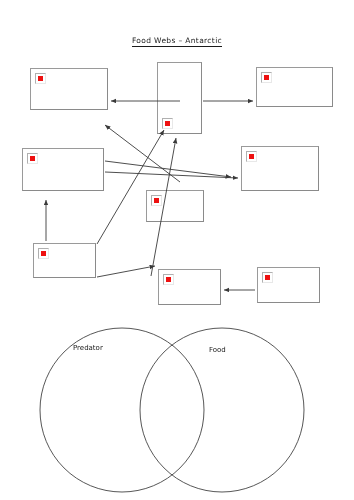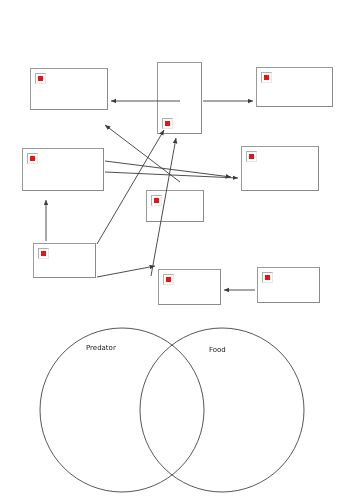--- a/index.html
+++ b/index.html
@@ -73,20 +73,23 @@
     color: #1a1a1a;
     font-family: "DejaVu Sans", sans-serif;
     white-space: nowrap;
   }
 </style>
 </head>
 <body>
 
 <div id="page">
 
+  <div id="title">
+    <span class="tx">Food Webs – Antarctic</span>
+  </div>
 
   <div class="wbox" style="left:30px; top:68px; width:78px; height:42px;">
     <span class="ph"></span>
   </div>
 
   <div class="wbox" style="left:157px; top:62px; width:45px; height:72px;">
     <span class="ph" style="left:4px; top:auto; bottom:4px;"></span>
   </div>
 
   <div class="wbox" style="left:256px; top:67px; width:77px; height:40px;">
@@ -135,16 +138,16 @@
       <line x1="97" y1="277" x2="155" y2="266"></line>
       <line x1="255" y1="290" x2="224" y2="290"></line>
     </g>
   </svg>
 
   <svg id="venn" viewBox="0 0 354 500">
     <circle cx="122" cy="410" r="82" fill="none" stroke="#444444" stroke-width="0.9"></circle>
     <circle cx="222" cy="410" r="82" fill="none" stroke="#444444" stroke-width="0.9"></circle>
   </svg>
 
-  <div class="vlabel" style="left:86px; top:344px;">Predator</div>
+  <div class="vlabel" style="left:73px; top:344px;">Predator</div>
   <div class="vlabel" style="left:209px; top:346px;">Food</div>
 
 </div>
 
 </body></html>

